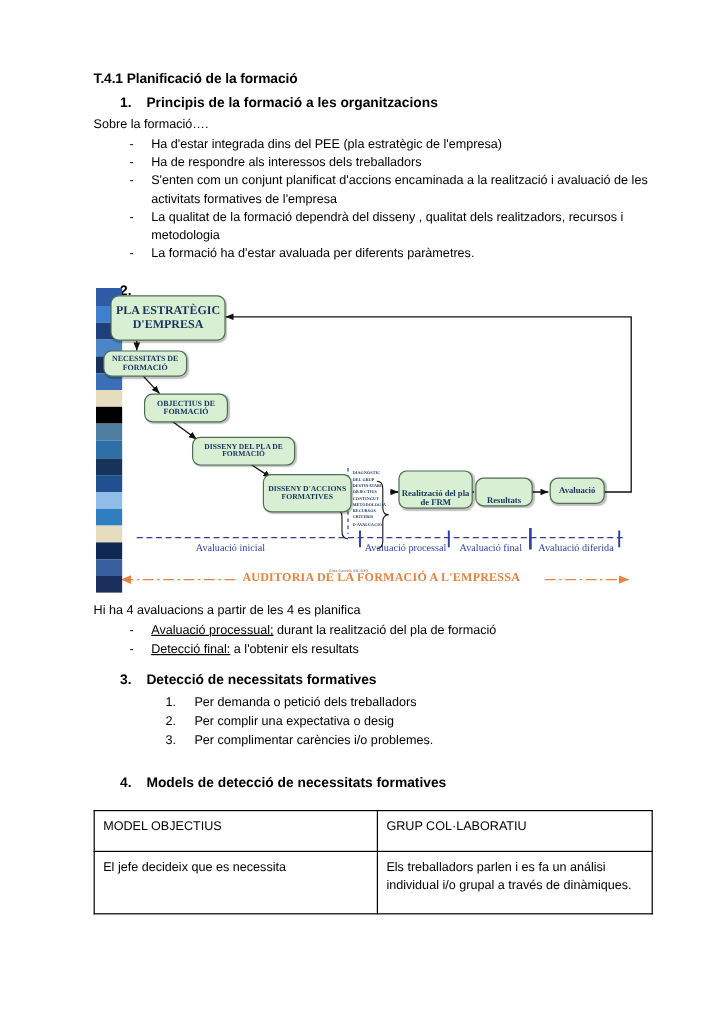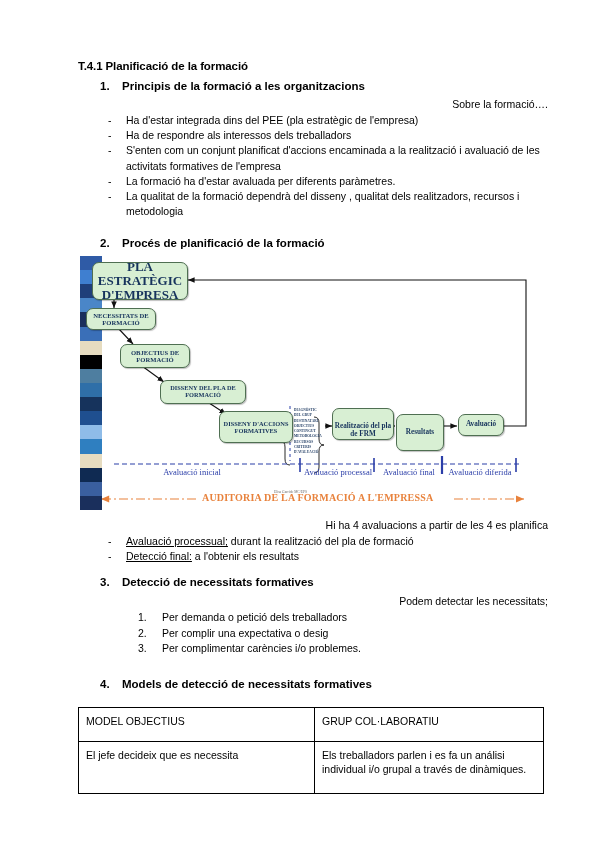--- a/index.html
+++ b/index.html
@@ -51,21 +51,20 @@
     top: 0;
   }
   .h-num .t {
     display: inline-block;
     padding-left: 22px;
   }
   .para {
     font-size: 10.5px;
     line-height: 1.42;
     margin: 0 0 1px 0;
-    text-align: right;
   }
   ul.dash {
     list-style: none;
     margin: 0 0 2px 0;
     padding: 0;
   }
   ul.dash > li {
     font-size: 10.5px;
     line-height: 1.45;
     position: relative;
@@ -202,29 +201,28 @@
 
   <div class="h-num">
     <span class="n">1.</span>
     <span class="t">Principis de la formació a les organitzacions</span>
   </div>
   <div class="para">Sobre la formació….</div>
   <ul class="dash">
     <li>Ha d'estar integrada dins del PEE (pla estratègic de l'empresa)</li>
     <li>Ha de respondre als interessos dels treballadors</li>
     <li>S'enten com un conjunt planificat d'accions encaminada a la realització i avaluació de les activitats formatives de l'empresa</li>
+    <li>La qualitat de la formació dependrà del disseny , qualitat dels realitzadors, recursos i metodologia</li>
     <li>La formació ha d'estar avaluada per diferents paràmetres.</li>
-    <li>La qualitat de la formació dependrà del disseny , qualitat dels realitzadors, recursos i metodologia</li>
   </ul>
 
   <div class="spacer-md"></div>
 
   <div class="h-num">
     <span class="n">2.</span>
-    <span class="t">Procés de planificació de la formació</span>
   </div>
 
   <div class="diagram">
 
     <svg width="470" height="262" viewBox="0 0 470 262">
       <defs>
         <marker id="ah" markerWidth="7" markerHeight="7" refX="6" refY="2.5" orient="auto">
           <path d="M0,0 L6,2.5 L0,5 z" fill="#111"></path>
         </marker>
         <marker id="ahO" markerWidth="8" markerHeight="8" refX="7" refY="3" orient="auto">
@@ -281,39 +279,39 @@
           <div style="background: rgb(22, 51, 92); height: 14.1111px;"></div>
           <div style="background: rgb(31, 79, 143); height: 14.1111px;"></div>
           <div style="background: rgb(143, 188, 232); height: 14.1111px;"></div>
           <div style="background: rgb(47, 127, 192); height: 14.1111px;"></div>
           <div style="background: rgb(230, 220, 192); height: 14.1111px;"></div>
           <div style="background: rgb(15, 42, 82); height: 14.1111px;"></div>
           <div style="background: rgb(58, 95, 159); height: 14.1111px;"></div>
           <div style="background: rgb(26, 47, 92); height: 14.1111px;"></div>
         </div>
 
-    <div class="node" style="left:14px; top:6px; width:96px; height:38px; font-size:13px;font-family:Liberation Serif, serif;">
+    <div class="node" style="left:14px; top:6px; width:96px; height:38px; font-size:10px;font-family:Liberation Serif, serif;">
       <span>PLA ESTRATÈGIC D'EMPRESA</span>
     </div>
     <div class="node" style="left:8px; top:52px; width:70px; height:22px; font-size:6.6px;">
       <span>NECESSITATS DE FORMACIÓ</span>
     </div>
     <div class="node" style="left:42px; top:88px; width:70px; height:24px; font-size:6.6px;">
       <span>OBJECTIUS DE FORMACIÓ</span>
     </div>
     <div class="node" style="left:82px; top:124px; width:86px; height:24px; font-size:6.3px;">
       <span>DISSENY DEL PLA DE FORMACIÓ</span>
     </div>
     <div class="node" style="left:141px; top:155px; width:74px; height:32px; font-size:6.4px;">
       <span>DISSENY D'ACCIONS FORMATIVES</span>
     </div>
     <div class="node" style="left:254px; top:152px; width:62px; height:32px; font-size:7.2px;align-items:flex-end;">
       <span>Realització del pla de FRM</span>
     </div>
-    <div class="node" style="left:318px; top:158px; width:48px; height:37px; font-size:7.2px;">
+    <div class="node" style="left:318px; top:158px; width:48px; height:24px; font-size:7.2px;align-items:flex-end;">
       <span>Resultats</span>
     </div>
     <div class="node" style="left:380px; top:158px; width:46px; height:22px; font-size:7.2px;">
       <span>Avaluació</span>
     </div>
 
     <div class="microlist" id="microlist" style="left:216px; top:152px;">
           <div>DIAGNÒSTIC</div>
           <div>DEL GRUP</div>
           <div>DESTINATARI</div>
@@ -352,21 +350,20 @@
       <span class="u">Detecció final:</span><span> a l'obtenir els resultats</span>
     </li>
   </ul>
 
   <div class="spacer-sm"></div>
 
   <div class="h-num">
     <span class="n">3.</span>
     <span class="t">Detecció de necessitats formatives</span>
   </div>
-  <div class="para">Podem detectar les necessitats;</div>
   <ol class="numlist">
     <li>
       <span class="idx">1.</span><span>Per demanda o petició dels treballadors</span>
     </li>
     <li>
       <span class="idx">2.</span><span>Per complir una expectativa o desig</span>
     </li>
     <li>
       <span class="idx">3.</span><span>Per complimentar carències i/o problemes.</span>
     </li>

